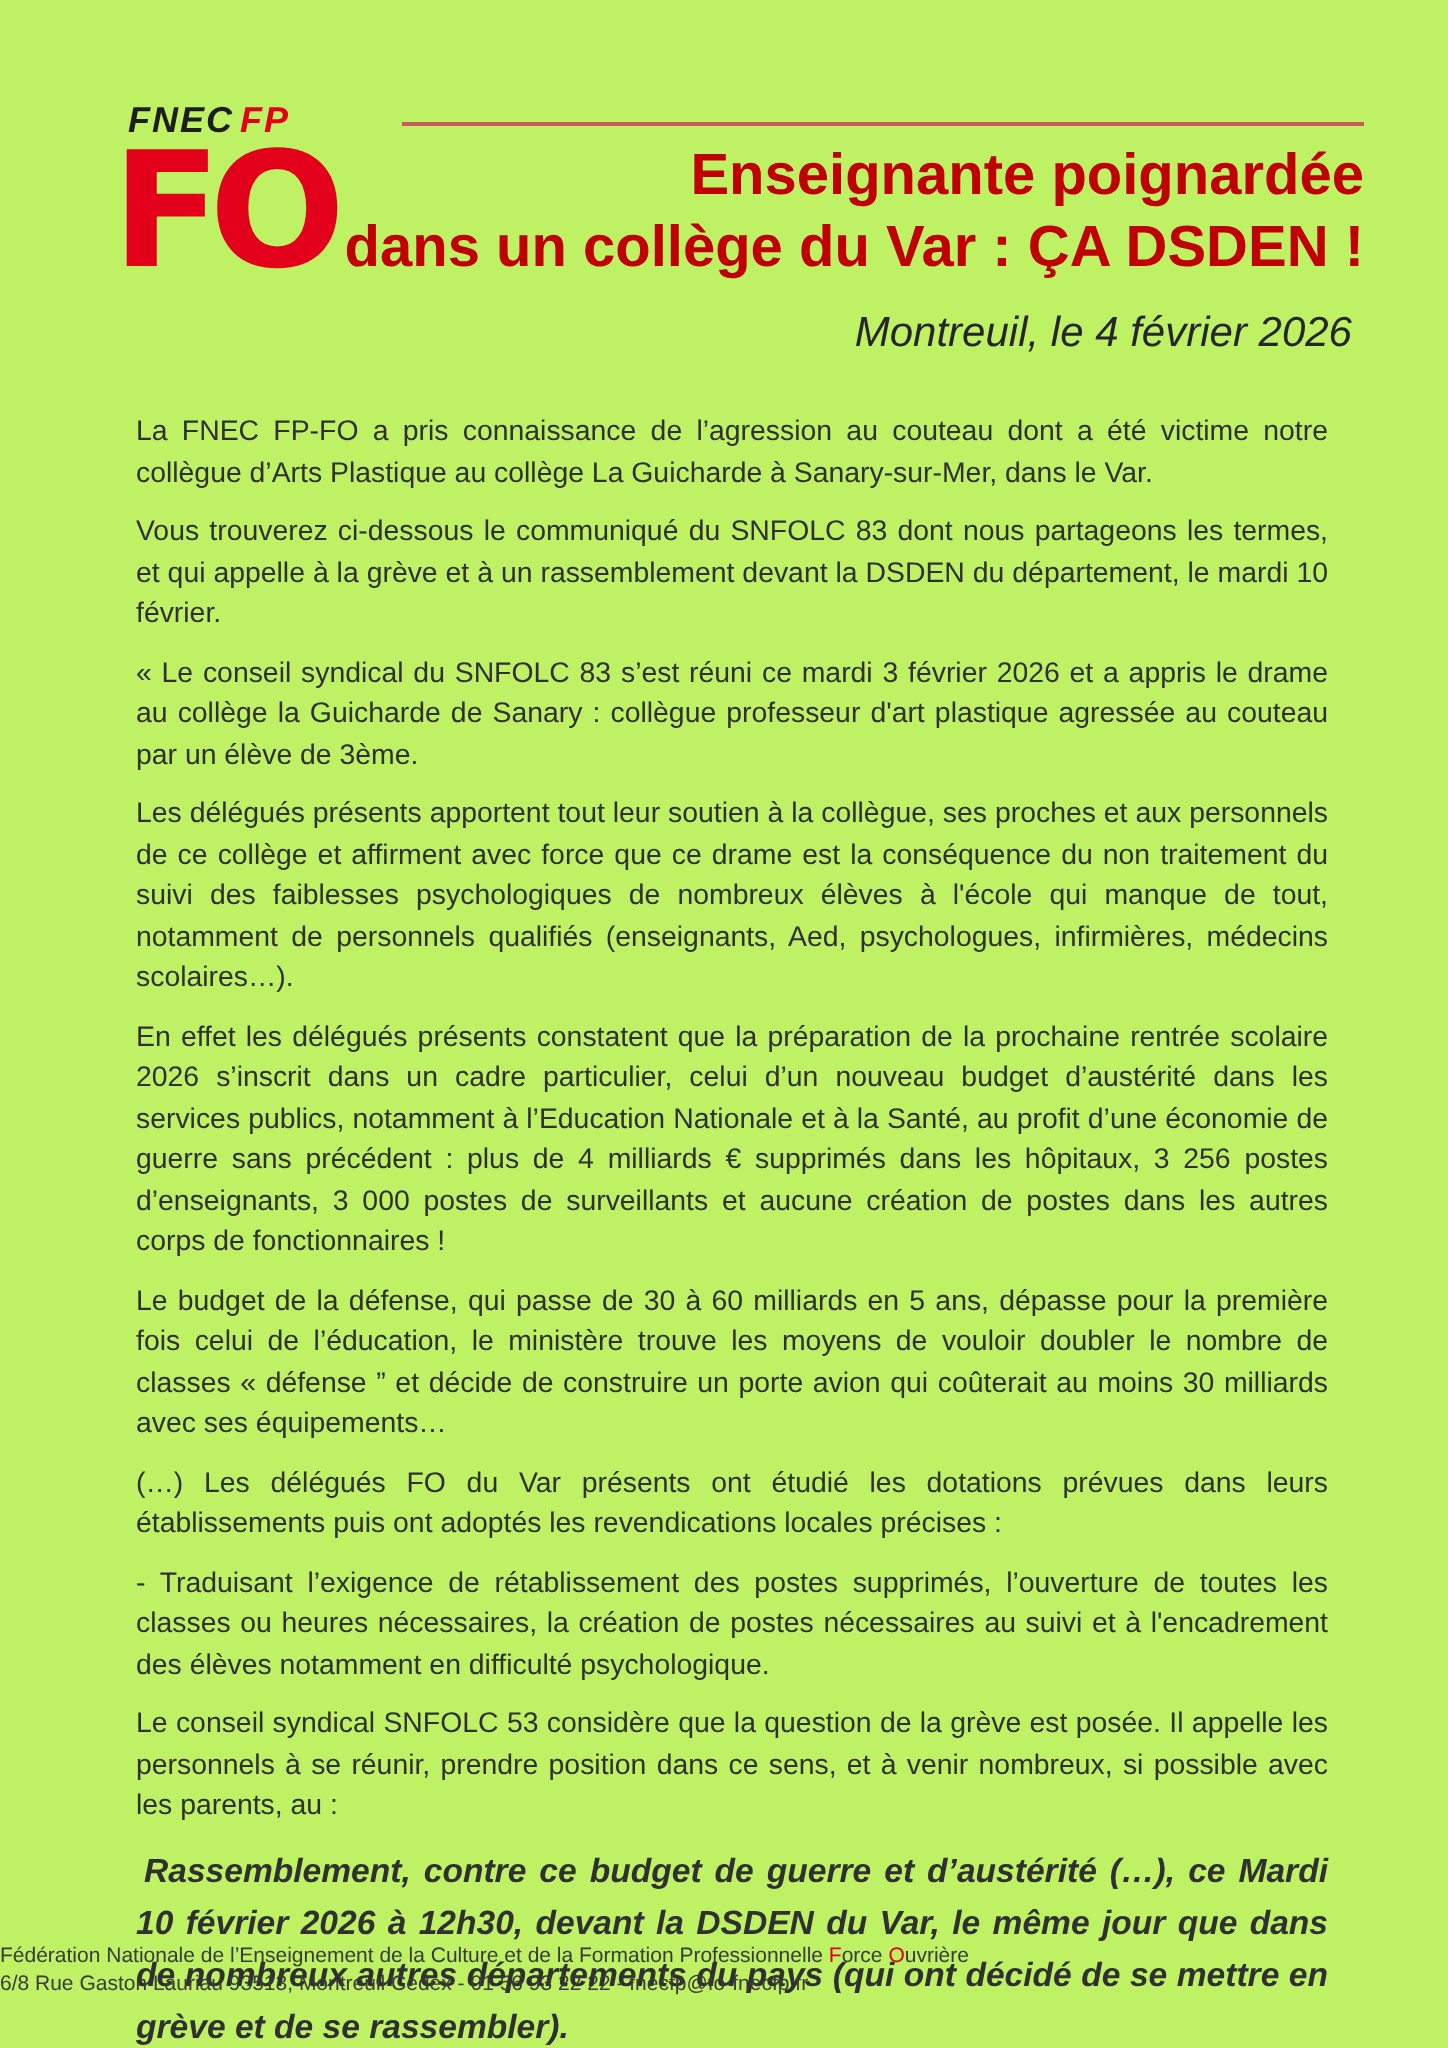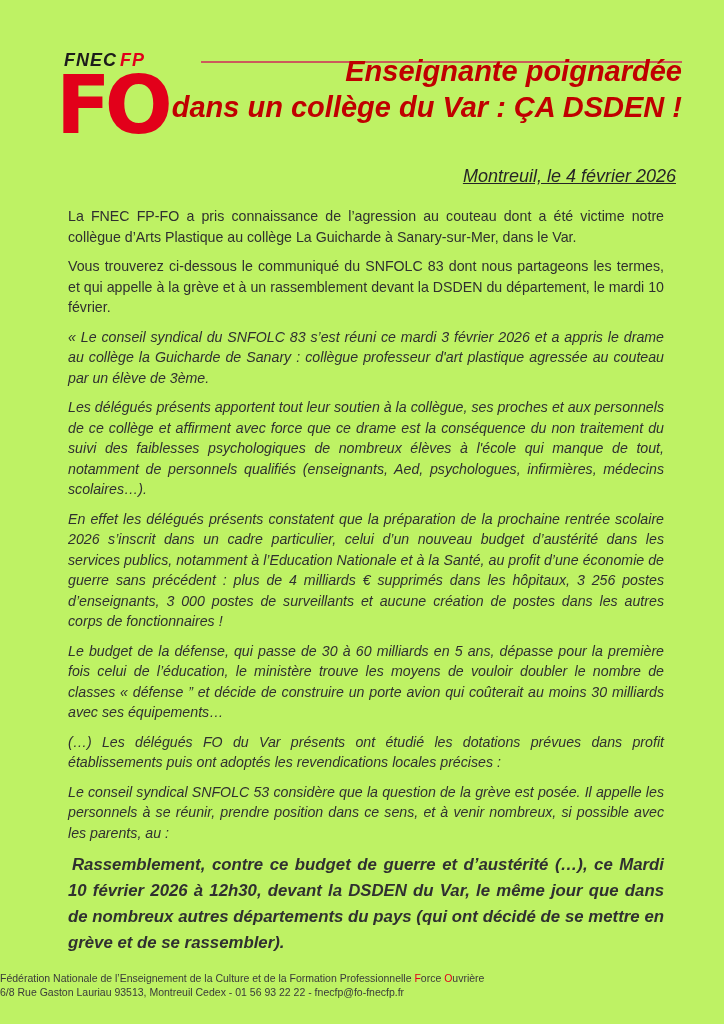--- a/index.html
+++ b/index.html
@@ -25,42 +25,42 @@
     font-family: "DejaVu Sans", sans-serif;
     font-weight: bold;
     font-size: 80px; line-height: 78px;
     color: #e2001a; letter-spacing: -6px; margin-top: -4px;
   }
   .header-rule {
     position: absolute; left: 201px; right: 42px; top: 61px;
     height: 2px; background: #cc5b5b;
   }
   .title {
-    position: absolute; top: 53px; right: 42px; margin: 0;
+    position: absolute; top: 70px; right: 42px; margin: 0;
     text-align: right; color: #c00000;
-    font-style: italic; font-weight: bold;
+    font-weight: bold;
     font-size: 29px; line-height: 36px;
     white-space: nowrap;
   }
   .title span { display: block; }
   .dateline {
-    position: absolute; top: 166px; right: 48px;
-    font-style: italic; font-size: 18px; color: #262626; text-decoration: underline;
+    position: absolute; top: 155px; right: 48px;
+    font-style: italic; font-size: 21px; color: #262626;
   }
 
   
   main {
     position: absolute; left: 68px; top: 206px; width: 608px;
     text-align: justify;
     font-size: 14.2px; line-height: 20.5px; color: #303030;
   }
   main p { margin: 0 12px 9px 0; }
   .regular { }
   .bold { font-weight: normal; }
-  .italic { font-style: italic; }
+  .italic { }
   .bold-italic-large {
     font-weight: bold; font-style: italic;
     font-size: 16.8px; line-height: 26px; text-indent: 4px;
   }
 
   
   footer {
     position: absolute; left: 0; right: 0; top: 971px;
     text-align: left;
     font-size: 10.5px; line-height: 14px; color: #3a3a3a;
@@ -90,21 +90,22 @@
     <div class="dateline">Montreuil, le 4 février 2026</div>
   </header>
 
   <main>
     <p class="regular">La FNEC FP-FO a pris connaissance de l’agression au couteau dont a été victime notre collègue d’Arts Plastique au collège La Guicharde à Sanary-sur-Mer, dans le Var.</p>
     <p class="bold">Vous trouverez ci-dessous le communiqué du SNFOLC 83 dont nous partageons les termes, et qui appelle à la grève et à un rassemblement devant la DSDEN du département, le mardi 10 février.</p>
     <p class="italic">« Le conseil syndical du SNFOLC 83 s’est réuni ce mardi 3 février 2026 et a appris le drame au collège la Guicharde de Sanary : collègue professeur d'art plastique agressée au couteau par un élève de 3ème.</p>
     <p class="italic">Les délégués présents apportent tout leur soutien à la collègue, ses proches et aux personnels de ce collège et affirment avec force que ce drame est la conséquence du non traitement du suivi des faiblesses psychologiques de nombreux élèves à l'école qui manque de tout, notamment de personnels qualifiés (enseignants, Aed, psychologues, infirmières, médecins scolaires…).</p>
     <p class="italic">En effet les délégués présents constatent que la préparation de la prochaine rentrée scolaire 2026 s’inscrit dans un cadre particulier, celui d’un nouveau budget d’austérité dans les services publics, notamment à l’Education Nationale et à la Santé, au profit d’une économie de guerre sans précédent : plus de 4 milliards € supprimés dans les hôpitaux, 3 256 postes d’enseignants, 3 000 postes de surveillants et aucune création de postes dans les autres corps de fonctionnaires !</p>
     <p class="italic">Le budget de la défense, qui passe de 30 à 60 milliards en 5 ans, dépasse pour la première fois celui de l’éducation, le ministère trouve les moyens de vouloir doubler le nombre de classes « défense ” et décide de construire un porte avion qui coûterait au moins 30 milliards avec ses équipements…</p>
-    <p class="italic">(…) Les délégués FO du Var présents ont étudié les dotations prévues dans profit établissements puis ont adoptés les revendications locales précises :</p>
+    <p class="italic">(…) Les délégués FO du Var présents ont étudié les dotations prévues dans leurs établissements puis ont adoptés les revendications locales précises :</p>
+    <p class="italic">- Traduisant l’exigence de rétablissement des postes supprimés, l’ouverture de toutes les classes ou heures nécessaires, la création de postes nécessaires au suivi et à l'encadrement des élèves notamment en difficulté psychologique.</p>
     <p class="italic">Le conseil syndical SNFOLC 53 considère que la question de la grève est posée. Il appelle les personnels à se réunir, prendre position dans ce sens, et à venir nombreux, si possible avec les parents, au :</p>
     <p class="bold-italic-large">Rassemblement, contre ce budget de guerre et d’austérité (…), ce Mardi 10 février 2026 à 12h30, devant la DSDEN du Var, le même jour que dans de nombreux autres départements du pays (qui ont décidé de se mettre en grève et de se rassembler).</p>
 
   </main>
 
   <footer>
     <div>
       <span>Fédération Nationale de l’Enseignement de la Culture et de la Formation Professionnelle </span><span class="footer-red">F</span><span>orce </span><span class="footer-red">O</span><span>uvrière</span>
     </div>
     <div>6/8 Rue Gaston Lauriau 93513, Montreuil Cedex - 01 56 93 22 22 - fnecfp@fo-fnecfp.fr</div>

